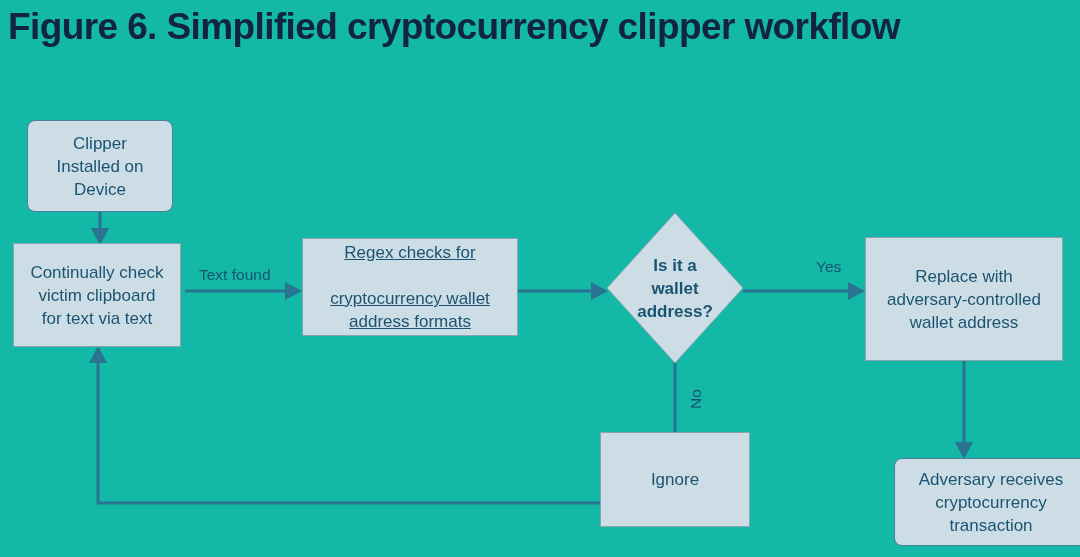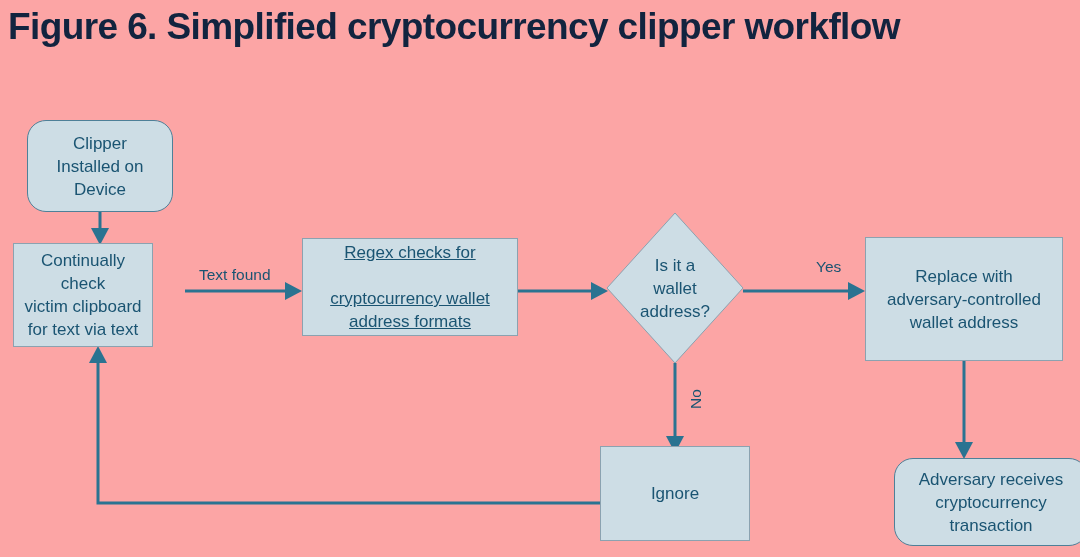--- a/index.html
+++ b/index.html
@@ -8,21 +8,21 @@
     padding: 0;
     background: #ffffff;
   }
   body {
     font-family: "Liberation Sans", sans-serif;
   }
   #stage {
     position: relative;
     width: 1080px;
     height: 557px;
-    background: #fca5a5;
+    background: #14b8a6;
     overflow: hidden;
   }
   #figure-title {
     position: absolute;
     left: 8px;
     top: 2px;
     width: 1060px;
     font-family: "Liberation Sans", sans-serif;
     font-size: 37px;
     font-weight: bold;
@@ -42,32 +42,33 @@
     font-family: "Liberation Sans", sans-serif;
     font-size: 17px;
     line-height: 23px;
     text-align: center;
     display: flex;
     align-items: center;
     justify-content: center;
     padding: 2px 4px;
   }
   .node.rounded {
-    border-radius: 19px;
+    border-radius: 8px;
     border: 1.5px solid #4e8098;
     justify-content: center;
   }
   .node .txt { display: block; width: 100%; }
 
   
   .decision {
     position: absolute;
     display: flex;
     align-items: center;
     justify-content: flex-start;
+    font-weight: bold;
   }
   .decision svg {
     position: absolute;
     left: 0;
     top: 0;
     overflow: visible;
   }
   .decision .txt {
     position: relative;
     z-index: 2;
@@ -162,21 +163,21 @@
   <div class="edge-label rot" style="left:687px; top:409px;">No</div>
 
   <div class="node rounded" style="left:27px; top:120px; width:146px; height:92px;">
     <span class="txt">
       <span>Clipper</span><br>
       <span>Installed on</span><br>
       <span>Device</span>
     </span>
   </div>
 
-  <div class="node" style="left:13px; top:243px; width:140px; height:104px;">
+  <div class="node" style="left:13px; top:243px; width:168px; height:104px;">
     <span class="txt">
       <span>Continually check</span><br>
       <span>victim clipboard</span><br>
       <span>for text via text</span>
     </span>
   </div>
 
   <div class="node" style="left:302px; top:238px; width:216px; height:98px;text-decoration:underline;">
     <span class="txt">
       <span>Regex checks for</span><br>
@@ -198,21 +199,21 @@
   </div>
 
   <div class="node" style="left:865px; top:237px; width:198px; height:124px;">
     <span class="txt">
       <span>Replace with</span><br>
       <span>adversary-controlled</span><br>
       <span>wallet address</span>
     </span>
   </div>
 
-  <div class="node" style="left:600px; top:446px; width:150px; height:95px;">
+  <div class="node" style="left:600px; top:432px; width:150px; height:95px;">
     <span class="txt">
       <span>Ignore</span>
     </span>
   </div>
 
   <div class="node rounded" style="left:894px; top:458px; width:194px; height:88px;">
     <span class="txt">
       <span>Adversary receives</span><br>
       <span>cryptocurrency</span><br>
       <span>transaction</span>

